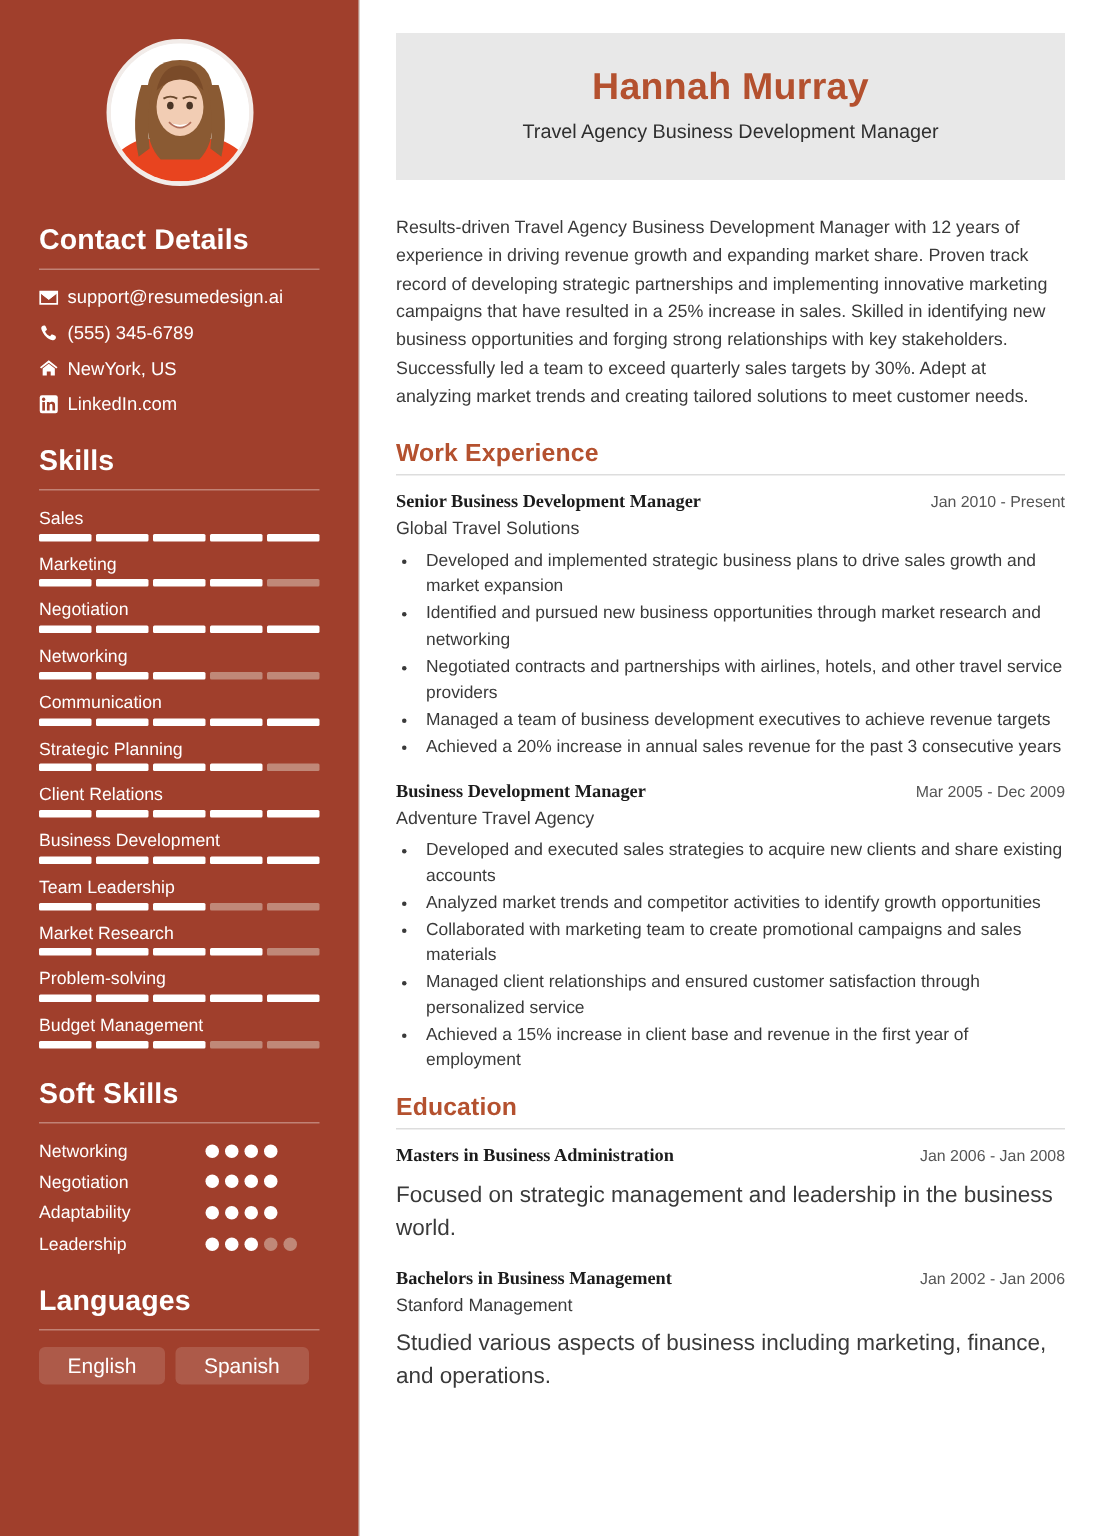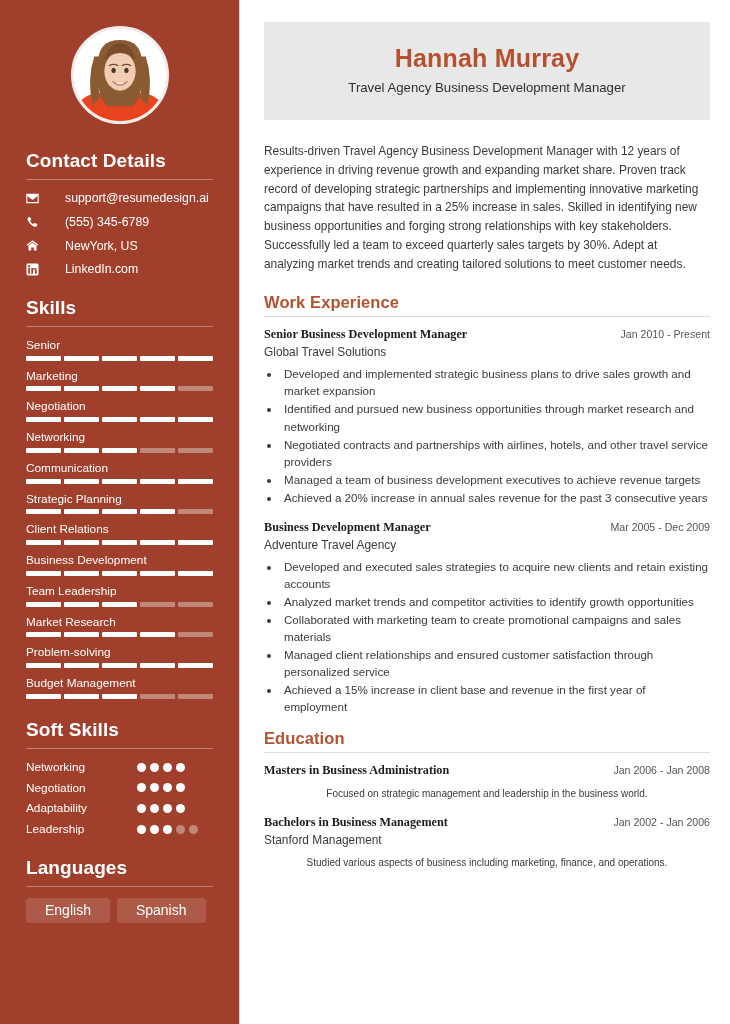--- a/index.html
+++ b/index.html
@@ -63,21 +63,20 @@
   }
 
   .contact-list { list-style: none; }
   .contact-item {
     display: flex;
     align-items: center;
     color: #ffffff;
     font-size: 12.3px;
     margin-bottom: 9px;
     line-height: 1.2;
-    gap: 20px;
   }
   .contact-ico {
     width: 19px;
     flex: 0 0 19px;
     display: inline-flex;
     align-items: center;
     justify-content: flex-start;
     color: #ffffff;
   }
   .contact-ico svg { display: block; }
@@ -226,24 +225,23 @@
   }
   .entry-bullets li {
     color: #3a3a3a;
     font-size: 11.6px;
     line-height: 1.47;
     margin-bottom: 1px;
     padding-left: 3px;
   }
   .entry-desc {
     color: #3a3a3a;
-    font-size: 10px;
+    font-size: 15px;
     line-height: 1.5;
     margin-top: 7px;
-    text-align: center;
   }
   .edu-section { margin-top: 6px; }
 </style>
 </head>
 <body>
 
 <div class="resume">
 
   <aside class="sidebar">
 
@@ -313,21 +311,21 @@
             </svg>
           </span>
           <span>LinkedIn.com</span>
         </li>
       </ul>
 
       <div class="side-heading">Skills</div>
       <div class="side-rule"></div>
       <div id="skills-container">
           <div class="skill-row">
-            <div class="skill-name">Senior</div>
+            <div class="skill-name">Sales</div>
             <div class="skill-bar">
               <span class="seg on"></span>
               <span class="seg on"></span>
               <span class="seg on"></span>
               <span class="seg on"></span>
               <span class="seg on"></span>
             </div>
           </div>
           <div class="skill-row">
             <div class="skill-name">Marketing</div>
@@ -520,21 +518,21 @@
               <li>Achieved a 20% increase in annual sales revenue for the past 3 consecutive years</li>
             </ul>
           </div>
           <div class="entry">
             <div class="entry-head">
               <span class="entry-role">Business Development Manager</span>
               <span class="entry-date">Mar 2005 - Dec 2009</span>
             </div>
             <div class="entry-org">Adventure Travel Agency</div>
             <ul class="entry-bullets">
-              <li>Developed and executed sales strategies to acquire new clients and retain existing accounts</li>
+              <li>Developed and executed sales strategies to acquire new clients and share existing accounts</li>
               <li>Analyzed market trends and competitor activities to identify growth opportunities</li>
               <li>Collaborated with marketing team to create promotional campaigns and sales materials</li>
               <li>Managed client relationships and ensured customer satisfaction through personalized service</li>
               <li>Achieved a 15% increase in client base and revenue in the first year of employment</li>
             </ul>
           </div>
         </div>
     </section>
 
     <section class="edu-section">

